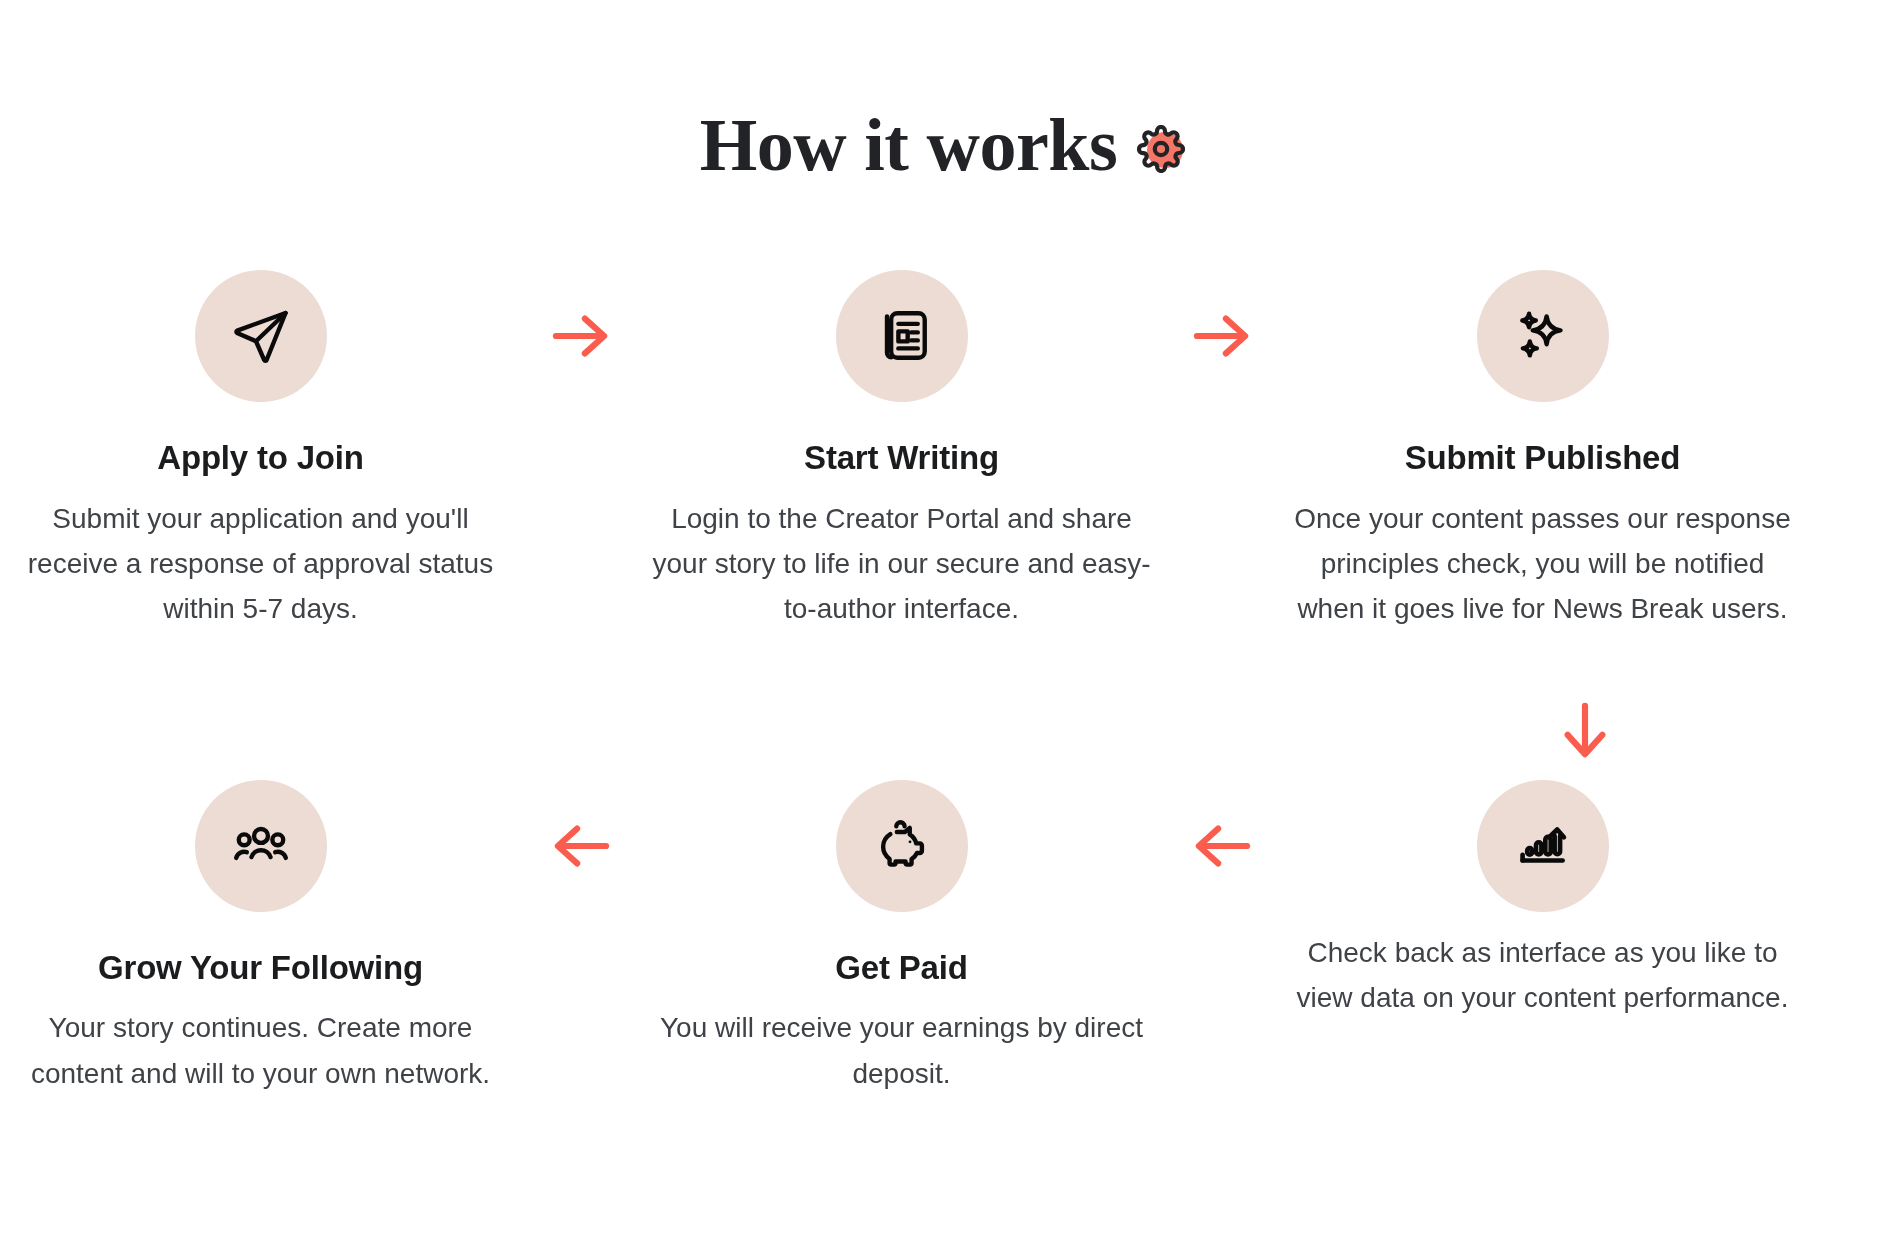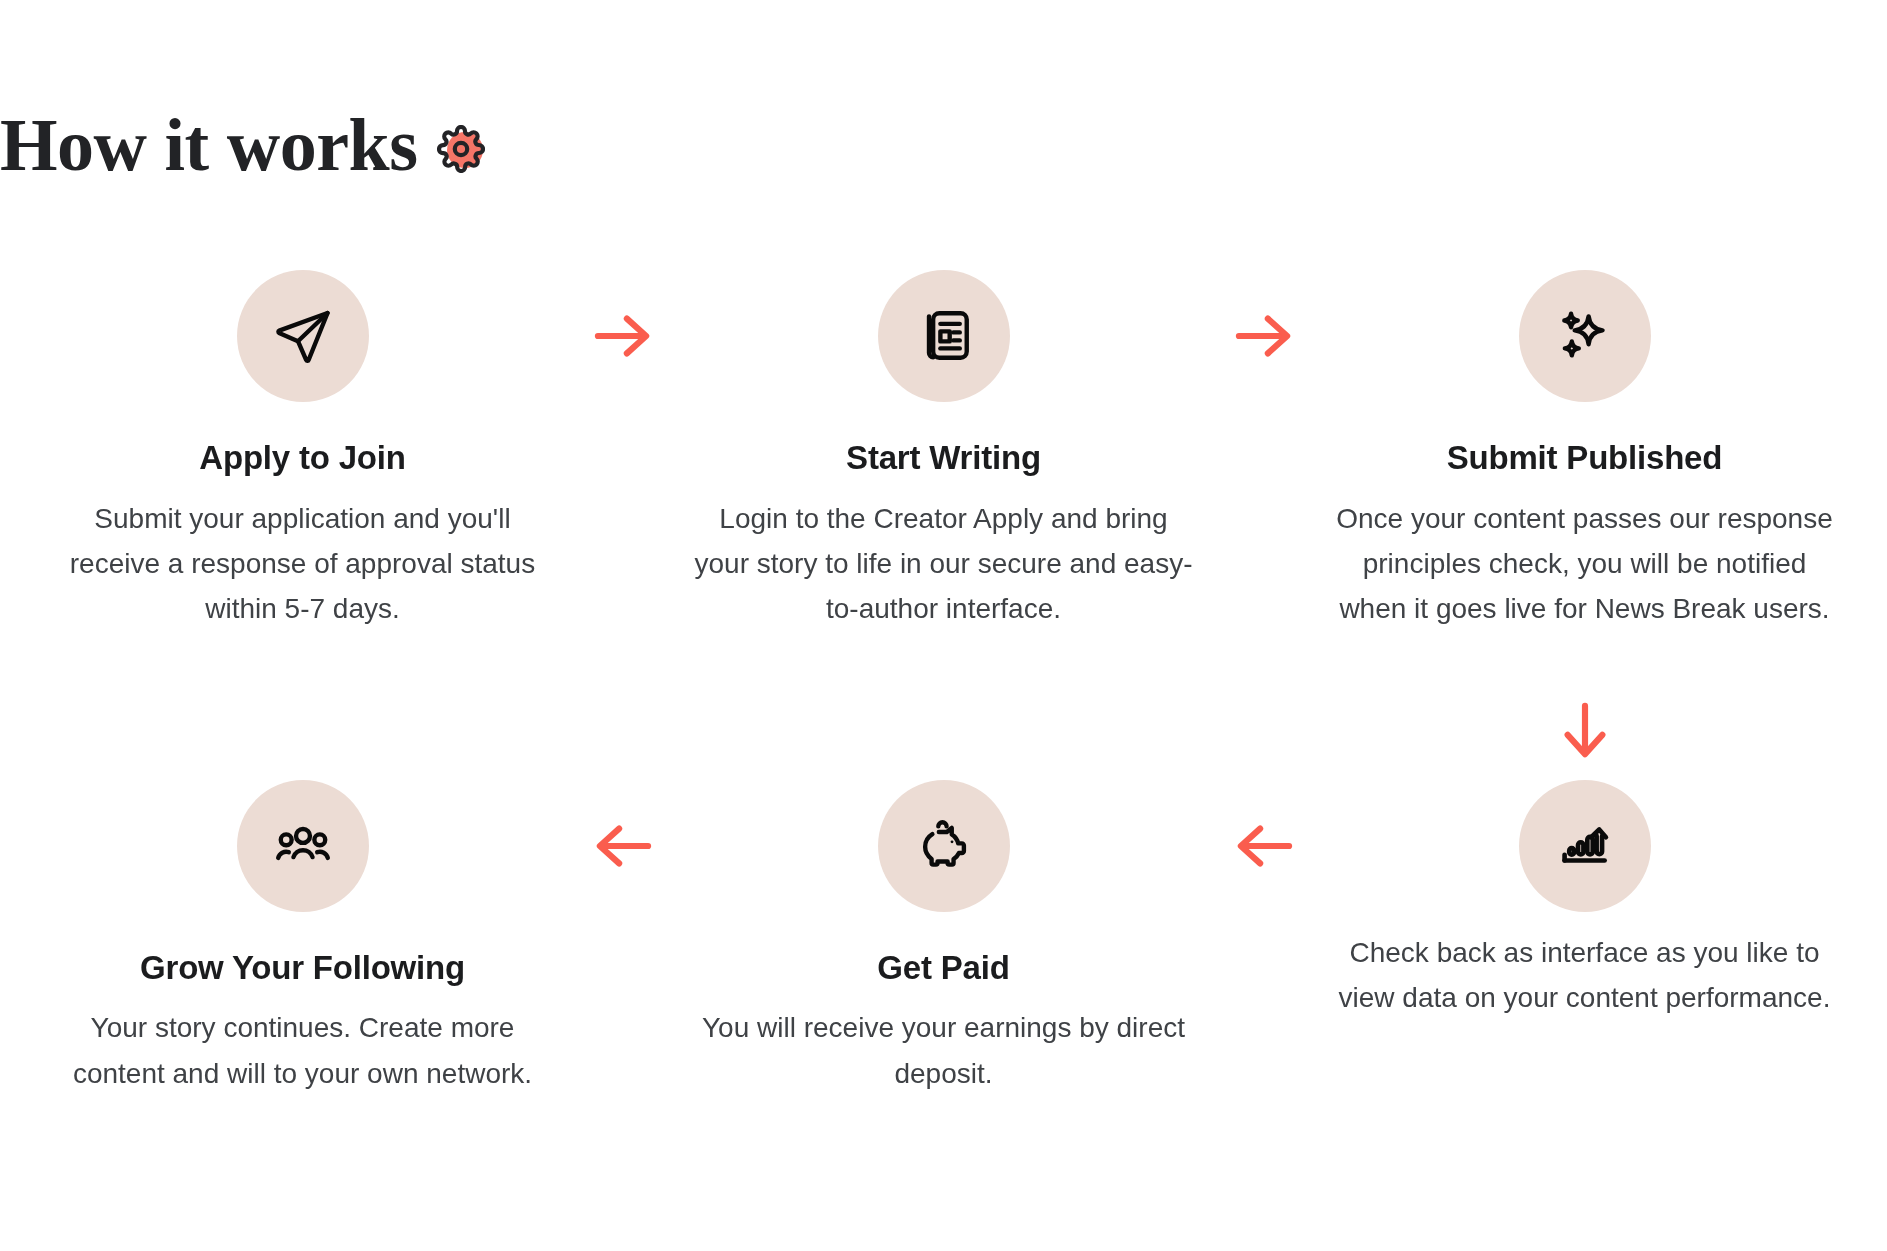--- a/index.html
+++ b/index.html
@@ -25,20 +25,21 @@
   }
 
   
   .title-row {
     position: absolute;
     top: 108px;
     left: 0;
     width: 1887px;
     display: flex;
     align-items: center;
+    justify-content: center;
     gap: 18px;
   }
   .title-text {
     font-family: "Liberation Serif", "DejaVu Serif", serif;
     font-weight: 700;
     font-size: 74px;
     line-height: 1;
     letter-spacing: -0.5px;
     color: #222326;
     white-space: nowrap;
@@ -64,21 +65,20 @@
   
   .grid {
     position: absolute;
     left: 0;
     top: 270px;
     width: 1887px;
   }
   .row {
     display: flex;
     width: 1887px;
-    justify-content: center;
     align-items: flex-start;
   }
   .row-2 { margin-top: 148px; }
 
   .card {
     width: 521px;
     flex: 0 0 521px;
     display: flex;
     flex-direction: column;
     align-items: center;
@@ -186,21 +186,21 @@
             <path d="M6.2 4.4v14.2a1.6 1.6 0 0 0 1.6 1.6"></path>
             <rect x="7.8" y="3.2" width="13" height="17.2" rx="2.4"></rect>
             <line x1="10.6" y1="7.3" x2="18.1" y2="7.3"></line>
             <rect x="10.6" y="10.2" width="3.6" height="3.9"></rect>
             <line x1="15.6" y1="10.6" x2="18.1" y2="10.6"></line>
             <line x1="15.6" y1="13.7" x2="18.1" y2="13.7"></line>
             <line x1="10.6" y1="16.8" x2="18.1" y2="16.8"></line>
           </svg>
         </div>
         <div class="card-title">Start Writing</div>
-        <div class="card-desc">Login to the Creator Apply and bring your story to life in our secure and easy-to-author interface.</div>
+        <div class="card-desc">Login to the Creator Portal and share your story to life in our secure and easy-to-author interface.</div>
       </div>
 
       <div class="connector">
         <svg width="62" height="54" viewBox="0 0 32 28" fill="none" stroke="#fa5d4e" stroke-width="3.2" stroke-linecap="round" stroke-linejoin="round">
           <line x1="3" y1="14" x2="27" y2="14"></line>
           <polyline points="18,5 28,14 18,23"></polyline>
         </svg>
       </div>
 
       <div class="card">

